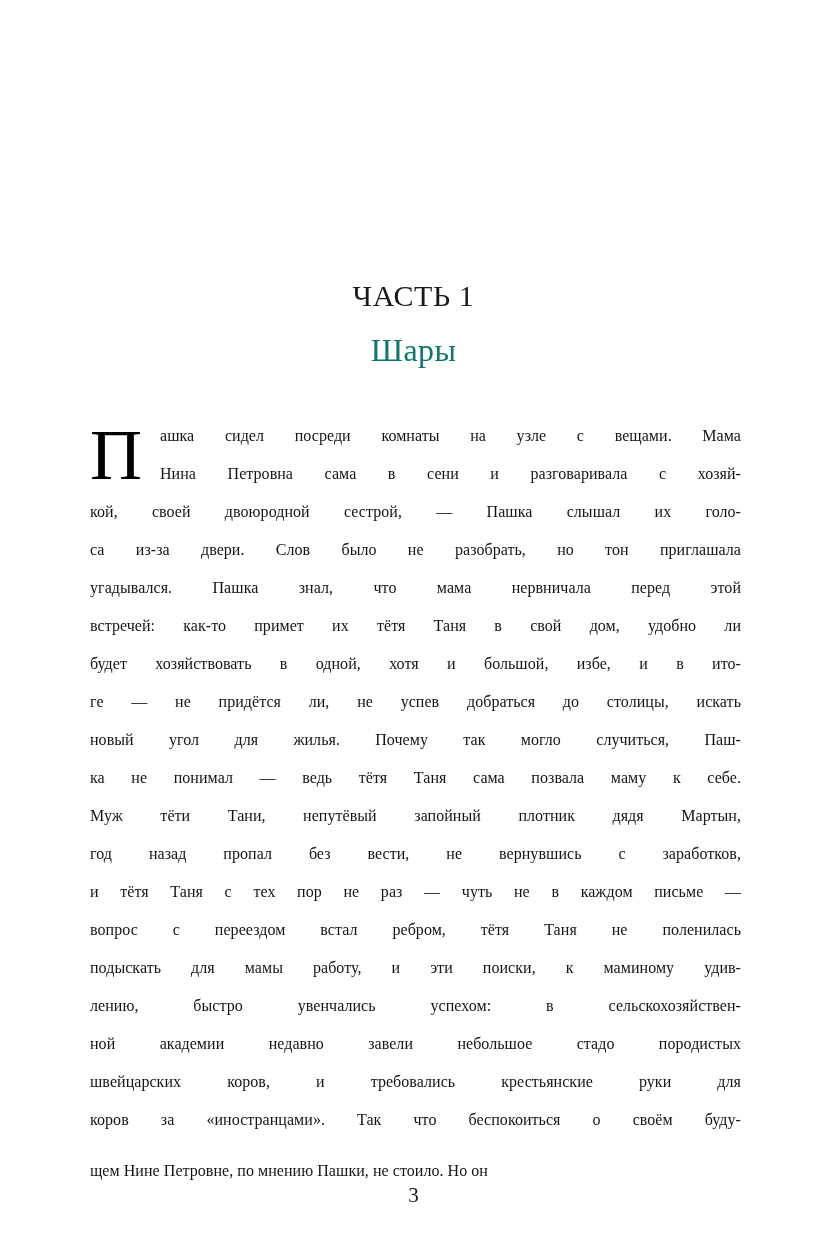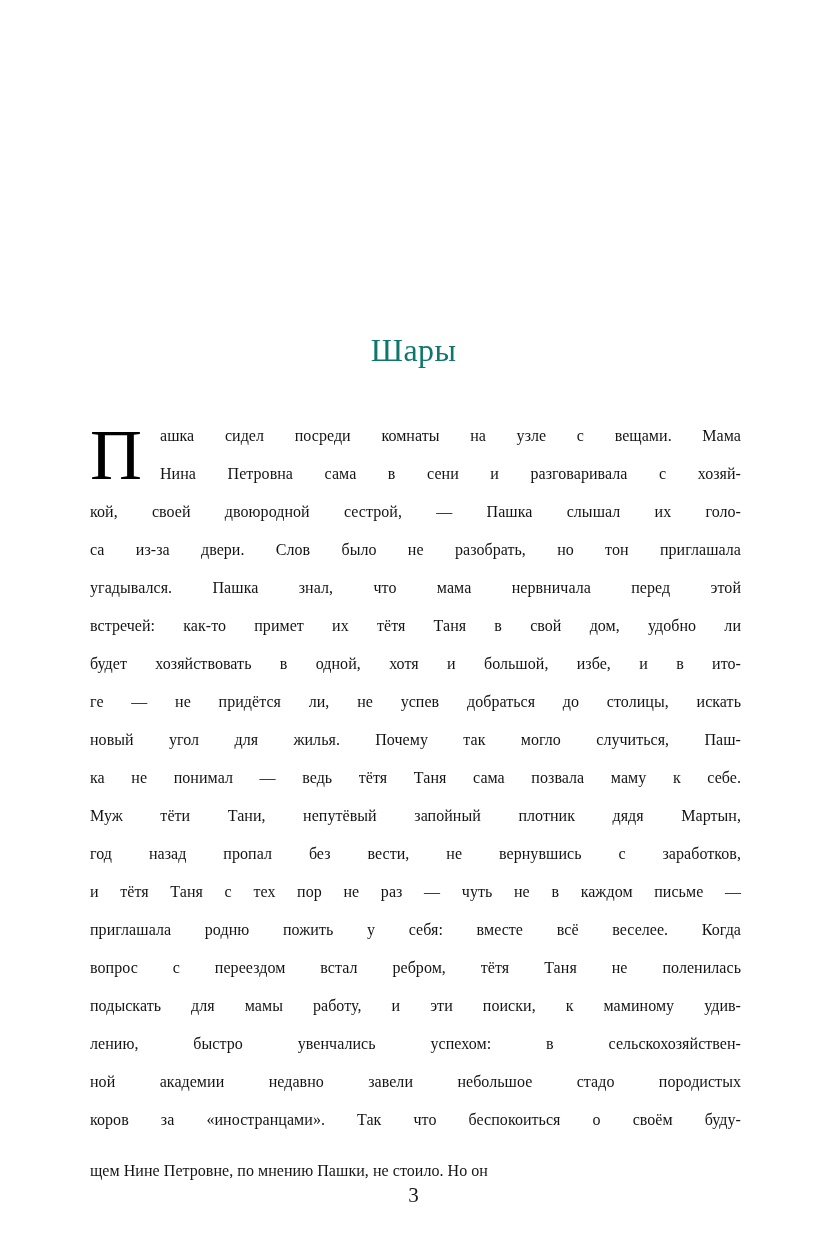--- a/index.html
+++ b/index.html
@@ -107,45 +107,46 @@
     line-height: 26px;
     color: #1a1a1a;
     white-space: pre;
   }
 </style>
 </head>
 <body>
 
 <div class="page">
 
+  <div class="part-heading">ЧАСТЬ 1</div>
 
   <div class="part-subtitle">Шары</div>
 
   <div class="body-block">
 
     <span class="dropcap">П</span>
 
     <span class="body-line just indent-dropcap">ашка сидел посреди комнаты на узле с вещами. Мама</span>
     <span class="body-line just indent-dropcap">Нина Петровна сама в сени и разговаривала с хозяй-</span>
     <span class="body-line just">кой, своей двоюродной сестрой, — Пашка слышал их голо-</span>
     <span class="body-line just">са из-за двери. Слов было не разобрать, но тон приглашала</span>
     <span class="body-line just">угадывался. Пашка знал, что мама нервничала перед этой</span>
     <span class="body-line just">встречей: как-то примет их тётя Таня в свой дом, удобно ли</span>
     <span class="body-line just">будет хозяйствовать в одной, хотя и большой, избе, и в ито-</span>
     <span class="body-line just">ге — не придётся ли, не успев добраться до столицы, искать</span>
     <span class="body-line just">новый угол для жилья. Почему так могло случиться, Паш-</span>
     <span class="body-line just">ка не понимал — ведь тётя Таня сама позвала маму к себе.</span>
     <span class="body-line just">Муж тёти Тани, непутёвый запойный плотник дядя Мартын,</span>
     <span class="body-line just">год назад пропал без вести, не вернувшись с заработков,</span>
     <span class="body-line just">и тётя Таня с тех пор не раз — чуть не в каждом письме —</span>
-    <span class="body-line just">приглашала родню пожить у себя: вместе всё веселее. Когда</span>
     <span class="body-line just">вопрос с переездом встал ребром, тётя Таня не поленилась</span>
     <span class="body-line just">подыскать для мамы работу, и эти поиски, к маминому удив-</span>
     <span class="body-line just">лению, быстро увенчались успехом: в сельскохозяйствен-</span>
     <span class="body-line just">ной академии недавно завели небольшое стадо породистых</span>
+    <span class="body-line just">швейцарских коров, и требовались крестьянские руки для</span>
     <span class="body-line just">коров за «иностранцами». Так что беспокоиться о своём буду-</span>
     <span class="body-line just" style="text-align-last: left; margin-top: 13px;">щем Нине Петровне, по мнению Пашки, не стоило. Но он</span>
 
   </div>
 
   <div class="page-number">3</div>
 
 </div>
 
 </body></html>

